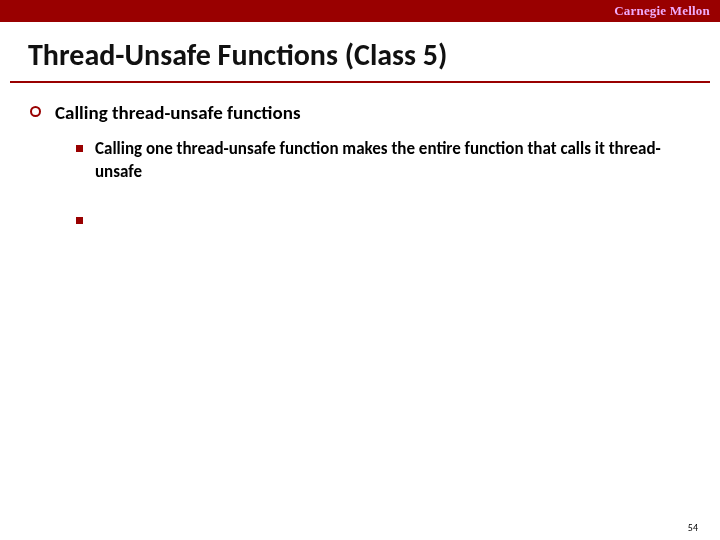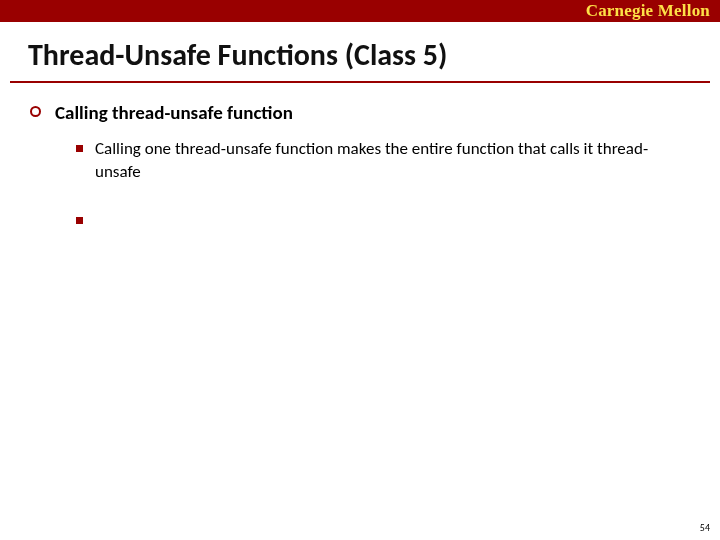--- a/index.html
+++ b/index.html
@@ -12,24 +12,24 @@
   .topbar {
     width: 100%;
     height: 22px;
     background: #990000;
     display: flex;
     justify-content: flex-end;
     align-items: center;
     padding-right: 10px;
   }
   .brand {
-    color: #fde047;
+    color: #f0abfc;
     font-family: "Times New Roman", Times, serif;
     font-weight: bold;
-    font-size: 17px;
+    font-size: 13px;
     letter-spacing: 0.2px;
   }
   .title {
     font-size: 30px;
     font-weight: bold;
     color: #111;
     padding: 14px 0 4px 28px;
   }
   .divider {
     margin: 4px 10px 0 10px;
@@ -71,46 +71,46 @@
   .l2 .bullet-sq {
     flex: 0 0 auto;
     width: 7px;
     height: 7px;
     background: #990000;
     margin-top: 7px;
     margin-right: 12px;
   }
   .l2-text {
     font-size: 17px;
-    font-weight: 400;
+    font-weight: 700;
     padding-right: 10px;
   }
   .pagenum {
     position: absolute;
     bottom: 6px;
-    right: 10px;
+    right: 22px;
     font-size: 10px;
     color: #000;
   }
 </style>
 </head>
 <body>
 
 <div class="topbar">
   <span class="brand">Carnegie Mellon</span>
 </div>
 
 <h1 class="title">Thread-Unsafe Functions (Class 5)</h1>
 <div class="divider"></div>
 
 <div class="content">
 
   <div class="l1">
     <span class="bullet-ring"></span>
-    <span class="l1-text">Calling thread-unsafe function</span>
+    <span class="l1-text">Calling thread-unsafe functions</span>
   </div>
 
   <div class="l2-list">
     <div class="l2">
       <span class="bullet-sq"></span>
       <span class="l2-text">Calling one thread-unsafe function makes the entire function that calls it thread-unsafe</span>
     </div>
     <div class="l2">
       <span class="bullet-sq"></span>
     </div>

